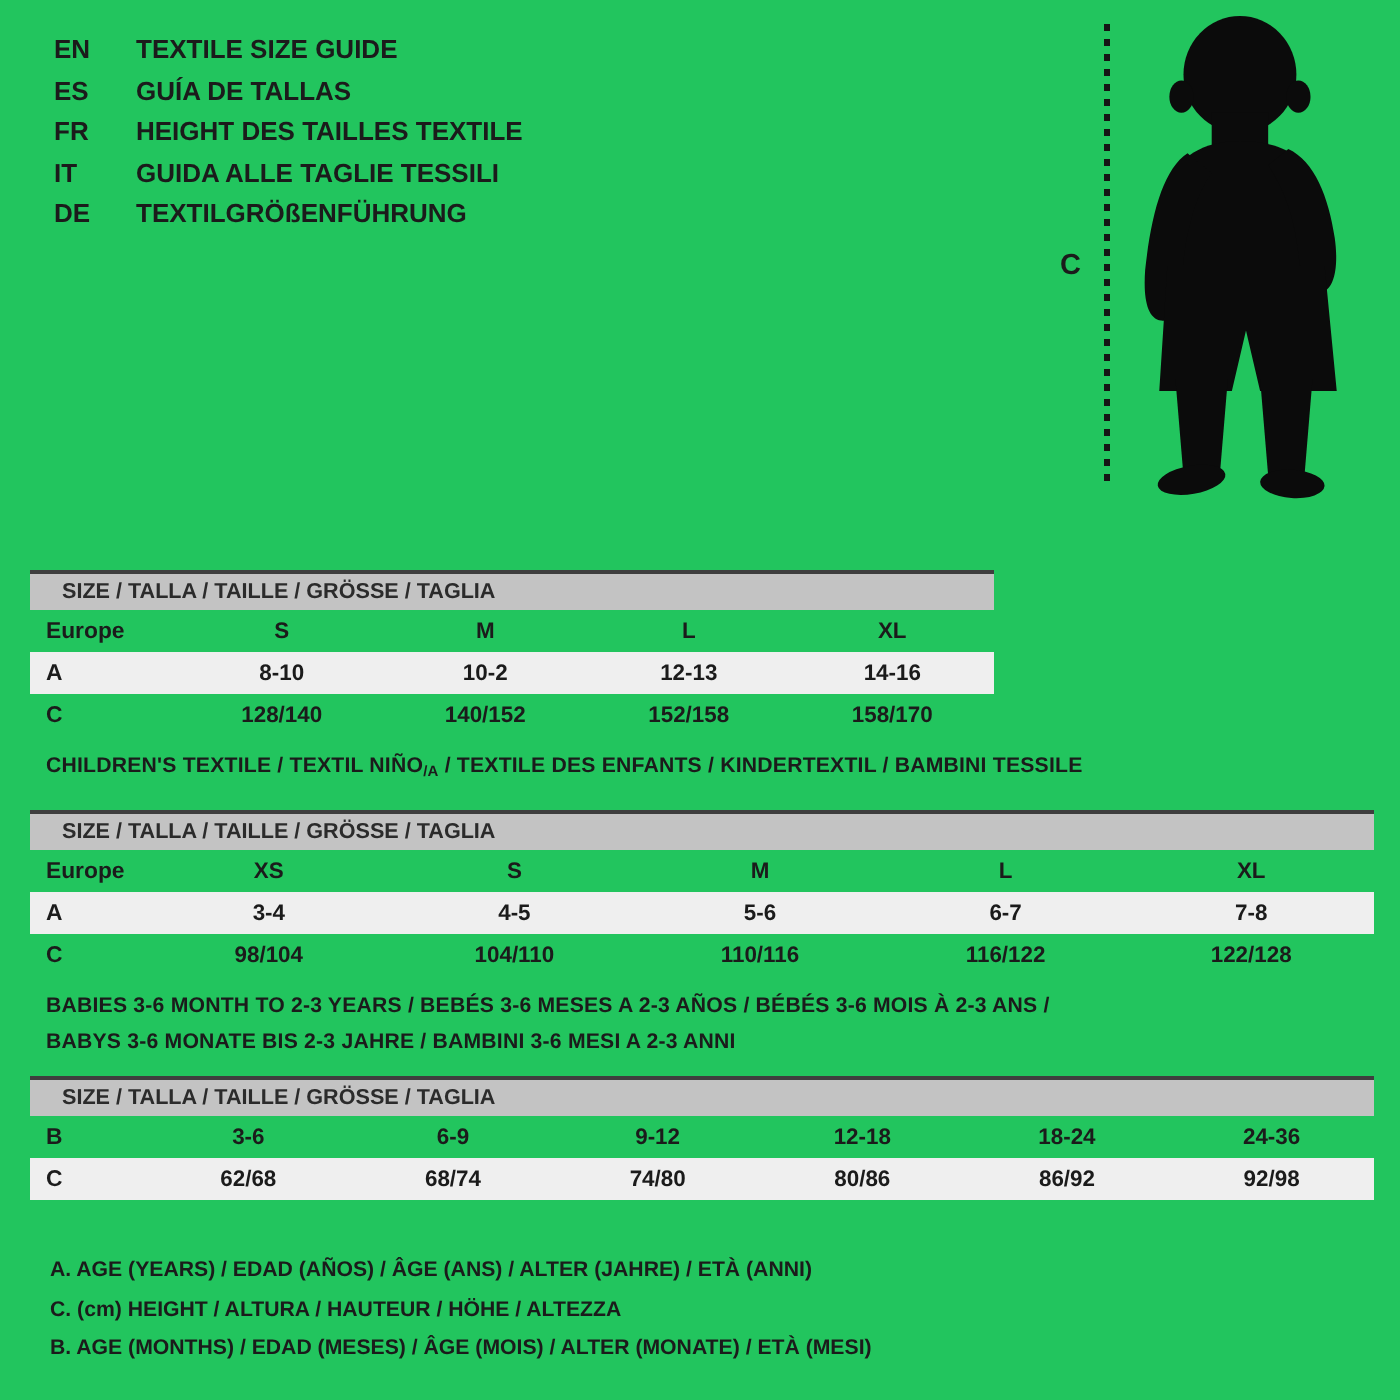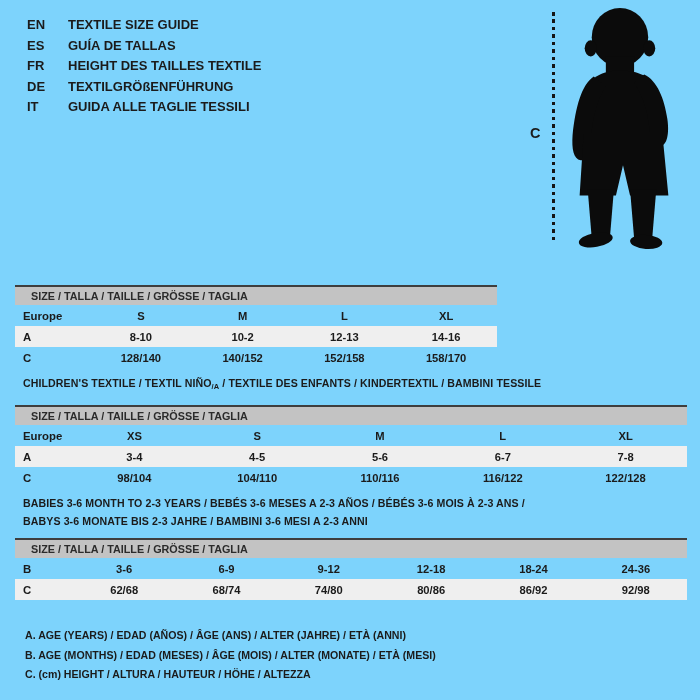--- a/index.html
+++ b/index.html
@@ -1,17 +1,17 @@
 <!DOCTYPE html>
 <html><head>
 <meta charset="utf-8">
 <style>
   html,body{margin:0;padding:0;background:#ffffff;}
   .canvas{
-    position:relative;width:700px;height:700px;background:#7dd3fc;
+    position:relative;width:700px;height:700px;background:#22c55e;
     font-family:"Liberation Sans",sans-serif;font-weight:bold;color:#1b1b1b;
     overflow:hidden;
   }
   
   .lang{position:absolute;left:27px;top:15px;font-size:13px;line-height:20.6px;}
   .lang-row{display:flex;}
   .lang-code{width:41px;}
   
   .c-label{position:absolute;left:530px;top:125px;font-size:14.5px;}
   .dash-line{
@@ -50,26 +50,26 @@
     </div>
     <div class="lang-row">
       <span class="lang-code">ES</span>
       <span>GUÍA DE TALLAS</span>
     </div>
     <div class="lang-row">
       <span class="lang-code">FR</span>
       <span>HEIGHT DES TAILLES TEXTILE</span>
     </div>
     <div class="lang-row">
+      <span class="lang-code">IT</span>
+      <span>GUIDA ALLE TAGLIE TESSILI</span>
+    </div>
+    <div class="lang-row">
       <span class="lang-code">DE</span>
       <span>TEXTILGRÖßENFÜHRUNG</span>
-    </div>
-    <div class="lang-row">
-      <span class="lang-code">IT</span>
-      <span>GUIDA ALLE TAGLIE TESSILI</span>
     </div>
   </div>
 
   <div class="c-label">C</div>
   <div class="dash-line"></div>
   <svg class="baby-svg" width="124" height="244" viewBox="0 0 120 242" aria-hidden="true">
     <g fill="#0b0b0b">
       <ellipse cx="56" cy="31" rx="28" ry="29"></ellipse>
       <ellipse cx="27" cy="42" rx="6" ry="8"></ellipse>
       <ellipse cx="85" cy="42" rx="6" ry="8"></ellipse>
@@ -160,17 +160,17 @@
       <span class="cell">68/74</span>
       <span class="cell">74/80</span>
       <span class="cell">80/86</span>
       <span class="cell">86/92</span>
       <span class="cell">92/98</span>
     </div>
   </div>
 
   <div class="legend">
     <div>A. AGE (YEARS) / EDAD (AÑOS) / ÂGE (ANS) / ALTER (JAHRE) / ETÀ (ANNI)</div>
+    <div>C. (cm) HEIGHT / ALTURA / HAUTEUR / HÖHE / ALTEZZA</div>
     <div>B. AGE (MONTHS) / EDAD (MESES) / ÂGE (MOIS) / ALTER (MONATE) / ETÀ (MESI)</div>
-    <div>C. (cm) HEIGHT / ALTURA / HAUTEUR / HÖHE / ALTEZZA</div>
   </div>
 
 </div>
 
 </body></html>

